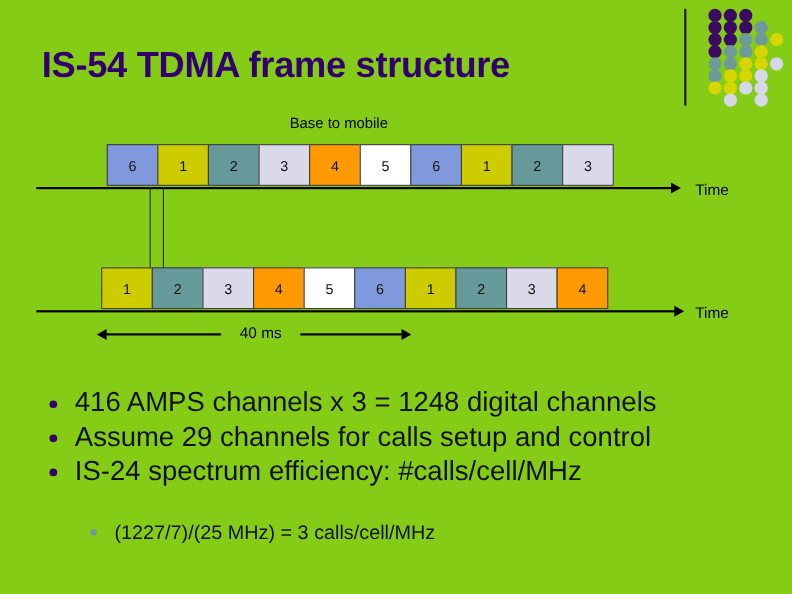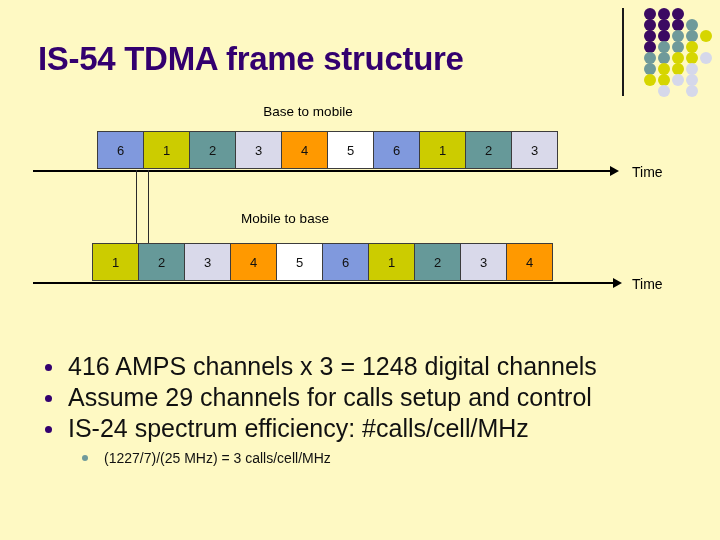--- a/index.html
+++ b/index.html
@@ -8,21 +8,21 @@
     padding: 0;
     background: #ffffff;
   }
   body {
     font-family: "Liberation Sans", sans-serif;
   }
   #slide {
     position: relative;
     width: 720px;
     height: 540px;
-    background: #fef9c3;
+    background: #84cc16;
     overflow: hidden;
   }
 
   
   #logo-rule {
     position: absolute;
     left: 622px;
     top: 8px;
     width: 2px;
     height: 88px;
@@ -172,24 +172,24 @@
     left: 9px;
     top: 12px;
     width: 7px;
     height: 7px;
     border-radius: 50%;
     background: #33006f;
   }
   .bullet-l2 {
     position: relative;
     padding-left: 68px;
-    font-size: 14px;
+    font-size: 18px;
     color: #111111;
     line-height: 22px;
-    margin-top: 4px;
+    margin-top: 30px;
     white-space: nowrap;
   }
   .bullet-l2::before {
     content: "";
     position: absolute;
     left: 46px;
     top: 8px;
     width: 6px;
     height: 6px;
     border-radius: 50%;
@@ -251,37 +251,43 @@
       <div class="slot" style="width: 47px; background: rgb(102, 153, 153);">2</div>
       <div class="slot" style="width: 47px; background: rgb(217, 217, 234);">3</div>
     </div>
   <div class="axis-line" id="axis-base"></div>
   <div class="axis-head" id="axis-head-base"></div>
   <div class="time-label" id="time-base">Time</div>
 
   <div class="connector" id="connector-a"></div>
   <div class="connector" id="connector-b"></div>
 
-  <div class="row-caption" id="caption-mobile">Mobile to base</div>
   <div class="slot-row" id="row-mobile">
       <div class="slot" style="width: 47px; background: rgb(204, 204, 0);">1</div>
       <div class="slot" style="width: 47px; background: rgb(102, 153, 153);">2</div>
       <div class="slot" style="width: 47px; background: rgb(217, 217, 234);">3</div>
       <div class="slot" style="width: 47px; background: rgb(255, 153, 0);">4</div>
       <div class="slot" style="width: 47px; background: rgb(255, 255, 255);">5</div>
       <div class="slot" style="width: 47px; background: rgb(128, 153, 221);">6</div>
       <div class="slot" style="width: 47px; background: rgb(204, 204, 0);">1</div>
       <div class="slot" style="width: 47px; background: rgb(102, 153, 153);">2</div>
       <div class="slot" style="width: 47px; background: rgb(217, 217, 234);">3</div>
       <div class="slot" style="width: 47px; background: rgb(255, 153, 0);">4</div>
     </div>
   <div class="axis-line" id="axis-mobile"></div>
   <div class="axis-head" id="axis-head-mobile"></div>
   <div class="time-label" id="time-mobile">Time</div>
 
+  <div id="measure">
+    <div id="measure-head-left"></div>
+    <div id="measure-line-left"></div>
+    <div id="measure-label">40 ms</div>
+    <div id="measure-line-right"></div>
+    <div id="measure-head-right"></div>
+  </div>
 
   <div id="bullets">
       <div class="bullet-l1">416 AMPS channels x 3 = 1248 digital channels</div>
       <div class="bullet-l1">Assume 29 channels for calls setup and control</div>
       <div class="bullet-l1">IS-24 spectrum efficiency: #calls/cell/MHz</div>
       <div class="bullet-l2">(1227/7)/(25 MHz) = 3 calls/cell/MHz</div>
     </div>
 
 </div>
 

